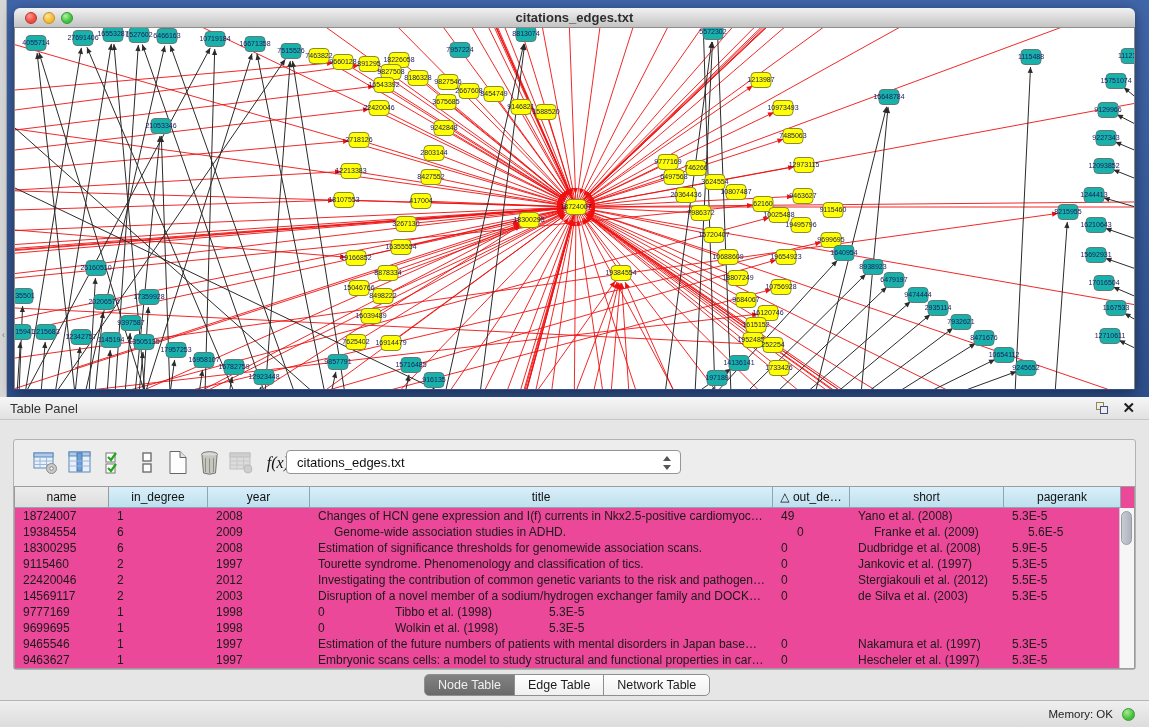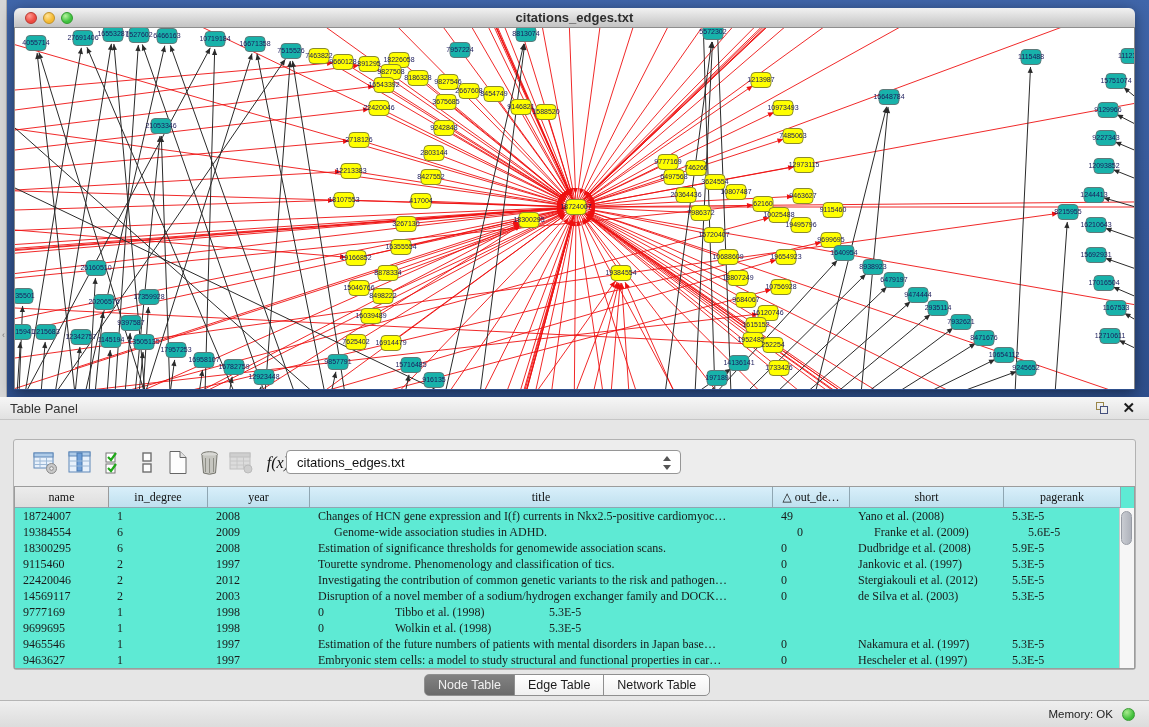--- a/index.html
+++ b/index.html
@@ -40,21 +40,21 @@
   .tb-icon { position:absolute; top:9px; width:27px; height:27px; cursor:pointer; }
   .tb-icon svg { width:100%; height:100%; }
   .fx { font-family:"Liberation Serif", serif; font-style:italic; font-size:16px; color:#111; line-height:27px; text-align:right; }
   .combo { position:absolute; left:272px; top:10px; width:395px; height:24px; background:#fff; border:1px solid #969696; border-radius:4px; cursor:pointer; }
   .combo .val { position:absolute; left:10px; top:4px; font-size:13px; color:#111; }
   .combo .arrows { position:absolute; right:9px; top:4px; width:9px; height:16px; }
   .combo .arrows .up { position:absolute; top:1px; left:1px; width:0; height:0; border-left:4px solid transparent; border-right:4px solid transparent; border-bottom:5px solid #555; }
   .combo .arrows .dn { position:absolute; bottom:1px; left:1px; width:0; height:0; border-left:4px solid transparent; border-right:4px solid transparent; border-top:5px solid #555; }
 
   
-  .tbl { position:absolute; left:0px; top:46px; width:1121px; height:183px; background:#5eead4; border:1px solid #9c9c9c; overflow:hidden;font-family:Liberation Serif, serif; }
+  .tbl { position:absolute; left:0px; top:46px; width:1121px; height:183px; background:#ec4899; border:1px solid #9c9c9c; overflow:hidden; }
   .hdr-row { display:flex; height:21px; }
   .hdr-cell { height:21px; background:linear-gradient(#d9effa,#bfe0ef); border-right:1px solid #8fa6b2; border-bottom:1px solid #8fa6b2; font-size:12px; color:#111; text-align:center; line-height:20px; overflow:hidden; white-space:nowrap; cursor:pointer; flex:none; }
   .hdr-cell.gray { background:linear-gradient(#ececec,#dedede); border-right:1px solid #9a9a9a; }
   .row { display:flex; height:16px; }
   .cell { height:16px; font-size:12px; color:#1a1a1a; line-height:16px; white-space:nowrap; overflow:hidden; flex:none; padding-left:8px; }
   .vscroll { position:absolute; right:0; top:21px; bottom:0; width:15px; background:#f6f6f6; border-left:1px solid #c8c8c8; }
   .vthumb { position:absolute; left:1px; top:3px; width:11px; height:34px; background:linear-gradient(90deg,#c9ccd2,#aeb2bb); border:1px solid #979ba4; border-radius:6px; cursor:pointer; }
 
   
   .tabs { position:absolute; left:424px; top:674px; display:flex; height:22px; }
@@ -1110,21 +1110,21 @@
             <div class="cell" style="width: 102px;">1997</div>
             <div class="cell" style="width: 463px;">Estimation of the future numbers of patients with mental disorders in Japan base…</div>
             <div class="cell" style="width: 77px;">0</div>
             <div class="cell" style="width: 154px;">Nakamura et al. (1997)</div>
             <div class="cell" style="width: 117px;">5.3E-5</div>
           </div>
           <div class="row">
             <div class="cell" style="width: 94px;">9463627</div>
             <div class="cell" style="width: 99px;">1</div>
             <div class="cell" style="width: 102px;">1997</div>
-            <div class="cell" style="width: 463px;">Embryonic stem cells: a model to study structural and functional properties in car…</div>
+            <div class="cell" style="width: 463px;">Embryonic scans cells: a model to study structural and functional properties in car…</div>
             <div class="cell" style="width: 77px;">0</div>
             <div class="cell" style="width: 154px;">Hescheler et al. (1997)</div>
             <div class="cell" style="width: 117px;">5.3E-5</div>
           </div>
         </div>
       <div class="vscroll">
           <div class="vthumb"></div>
         </div>
     </div>
   </div>

